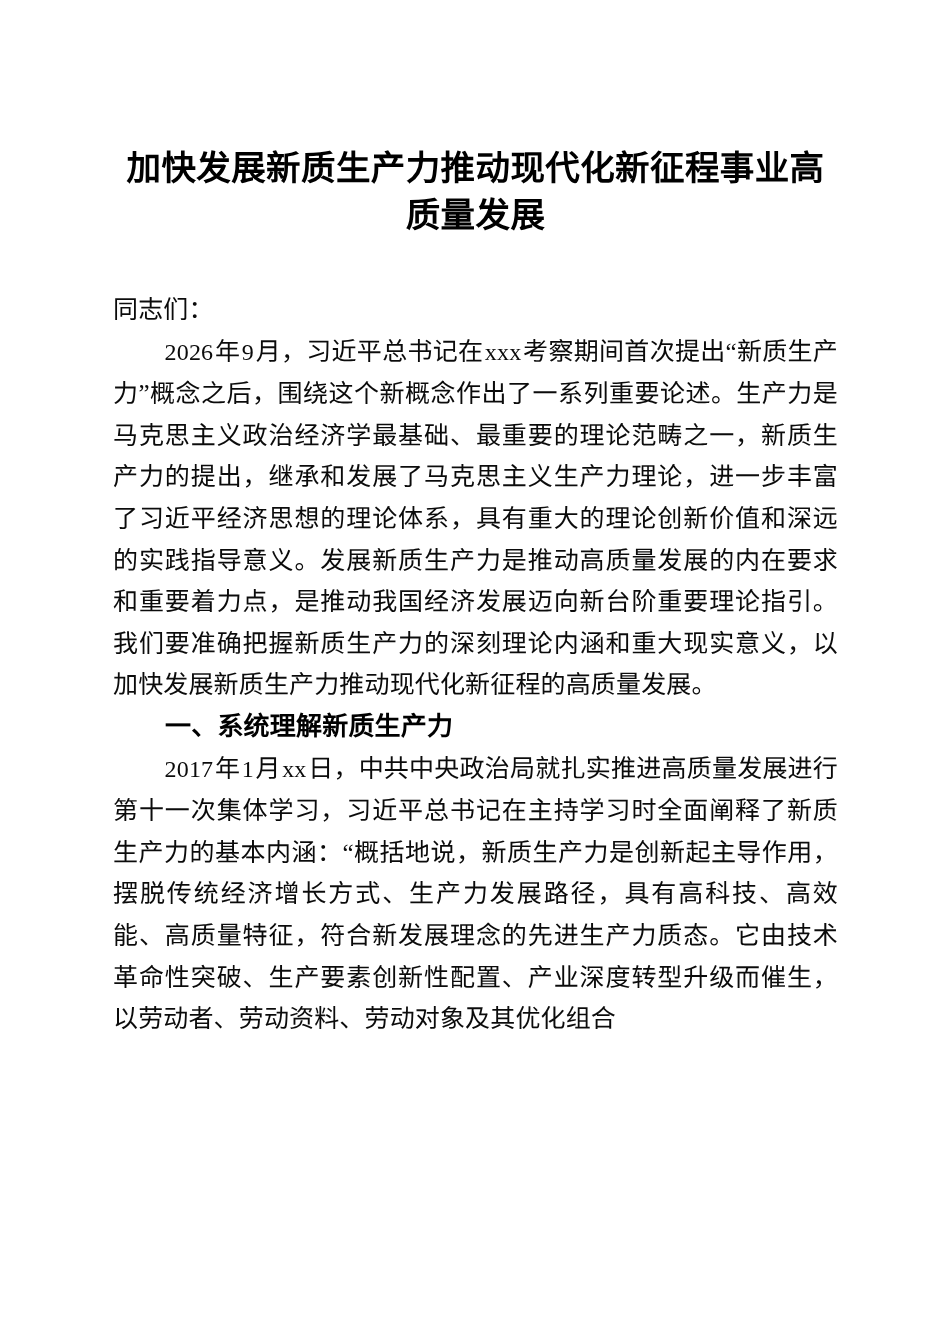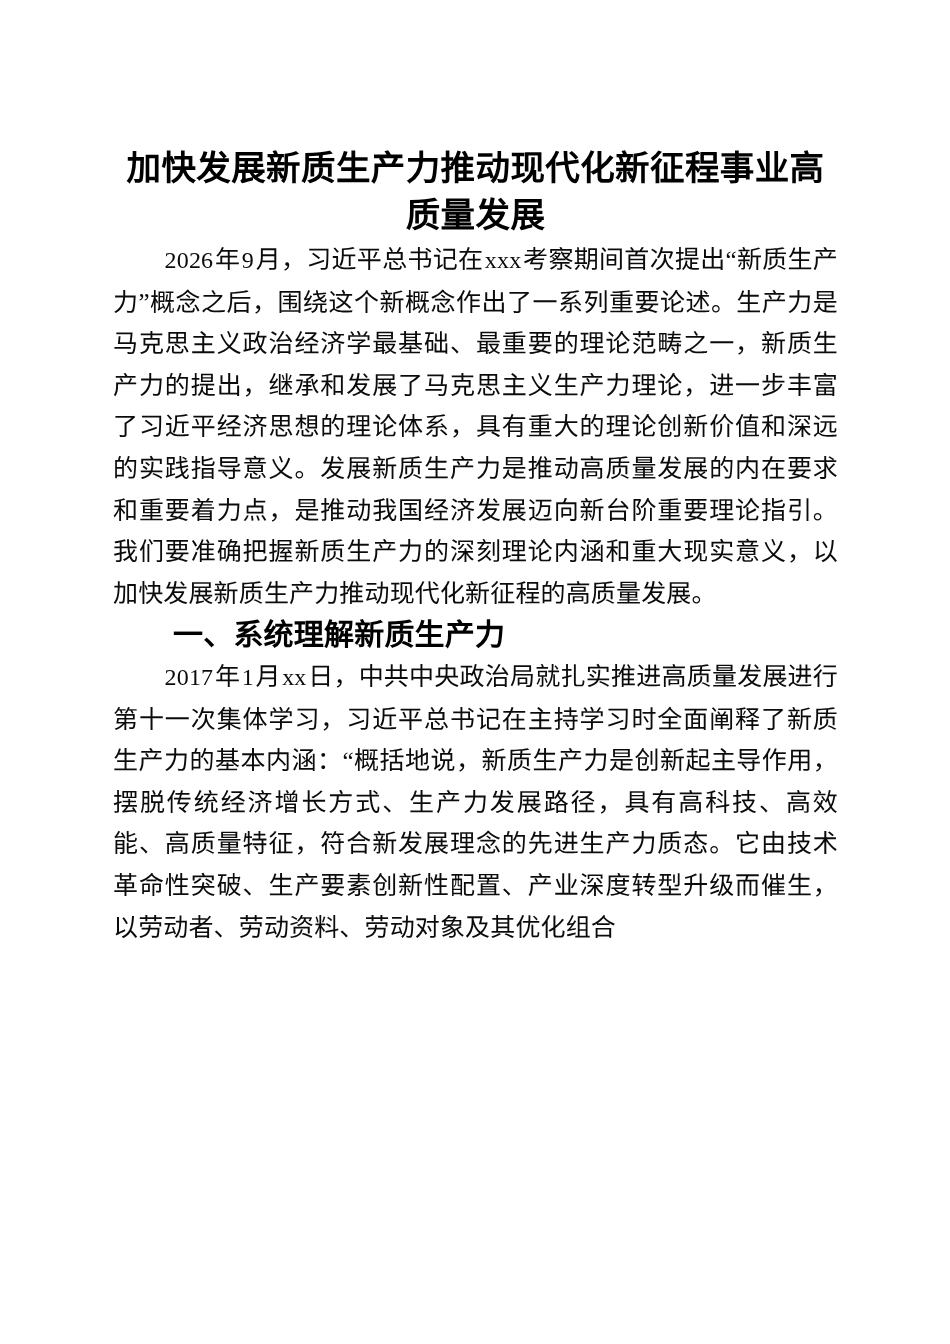--- a/index.html
+++ b/index.html
@@ -65,21 +65,21 @@
   .para.indent {
     text-indent: 2em;
   }
 
   
   .section-heading {
     margin: 0;
     padding: 0;
     font-family: "Liberation Sans", "DejaVu Sans", sans-serif;
     font-weight: 700;
-    font-size: 30px;
+    font-size: 26px;
     line-height: 41.6px;
     color: #000000;
     text-indent: 2em;
     letter-spacing: 0.2px;
     word-break: break-all;
   }
 
   
   .lat {
     font-family: "Liberation Serif", "DejaVu Serif", serif;
@@ -89,20 +89,21 @@
   }
 </style>
 </head>
 <body>
 
 <div class="page">
   <div class="doc-body">
 
     <h1 class="doc-title">加快发展新质生产力推动现代化新征程事业高质量发展</h1>
 
+    <p class="para salutation">同志们：</p>
 
     <p class="para indent"><span class="lat">2026</span>年<span class="lat">9</span>月，习近平总书记在<span class="lat">xxx</span>考察期间首次提出“新质生产力”概念之后，围绕这个新概念作出了一系列重要论述。生产力是马克思主义政治经济学最基础、最重要的理论范畴之一，新质生产力的提出，继承和发展了马克思主义生产力理论，进一步丰富了习近平经济思想的理论体系，具有重大的理论创新价值和深远的实践指导意义。发展新质生产力是推动高质量发展的内在要求和重要着力点，是推动我国经济发展迈向新台阶重要理论指引。我们要准确把握新质生产力的深刻理论内涵和重大现实意义，以加快发展新质生产力推动现代化新征程的高质量发展。</p>
 
     <h2 class="section-heading">一、系统理解新质生产力</h2>
 
     <p class="para indent"><span class="lat">2017</span>年<span class="lat">1</span>月<span class="lat">xx</span>日，中共中央政治局就扎实推进高质量发展进行第十一次集体学习，习近平总书记在主持学习时全面阐释了新质生产力的基本内涵：“概括地说，新质生产力是创新起主导作用，摆脱传统经济增长方式、生产力发展路径，具有高科技、高效能、高质量特征，符合新发展理念的先进生产力质态。它由技术革命性突破、生产要素创新性配置、产业深度转型升级而催生，以劳动者、劳动资料、劳动对象及其优化组合</p>
 
   </div>
 </div>
 

